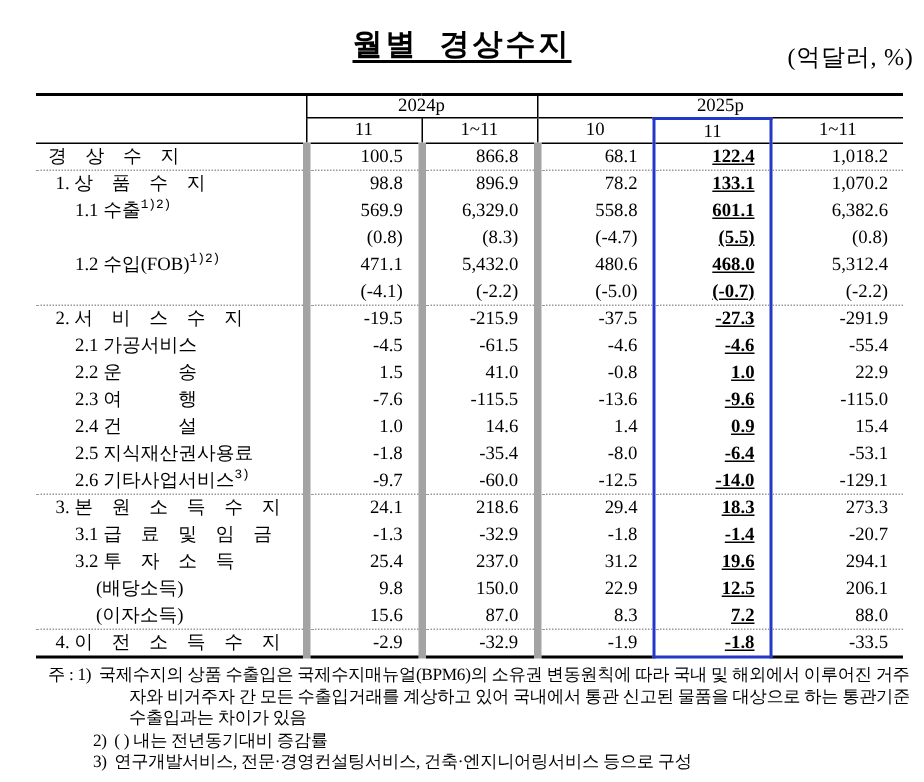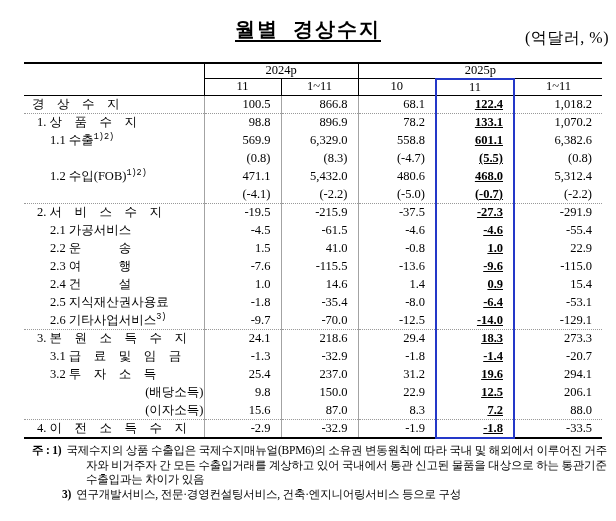--- a/index.html
+++ b/index.html
@@ -27,38 +27,38 @@
   thead tr.grp{height:13px;}
   thead tr.sub{height:17px;}
   tbody tr{height:18px;}
   th,td{font-size:12.5px;font-weight:normal;padding:0;line-height:1.1;vertical-align:middle;}
   th.corner{border-bottom:1px solid #000;}
   th.grp-cell{border-left:1px solid #000;border-bottom:1px solid #000;text-align:center;}
   tr.sub th{border-bottom:1px solid #000;text-align:center;}
   tr.sub th.bl{border-left:1px solid #000;}
   tr.sub th.hl{border-left:2px solid var(--hl);border-right:2px solid var(--hl);border-top:2px solid var(--hl);}
   td.num{text-align:right;padding-right:10px;font-variant-numeric:tabular-nums;white-space:nowrap;}
-  td.c0,td.c1,td.c2{border-left:1px solid #a3a3a3;}
+  td.c0,td.c1,td.c2{border-left:5px solid #a3a3a3;}
   td.hl{border-left:2px solid var(--hl);border-right:2px solid var(--hl);font-weight:bold;text-decoration:underline;}
   tbody tr:last-child td.hl{border-bottom:2px solid var(--hl);}
   tr.sec td{border-top:1px dotted #999;}
   td.label{text-align:left;white-space:pre;}
   td.ind0{padding-left:8px;}
   td.ind1{padding-left:13px;}
   td.ind2{padding-left:26px;}
-  td.ind3{padding-left:40px;text-align:right;}
+  td.ind3{padding-left:40px;}
   sup{font-size:8.5px;line-height:0;vertical-align:super;font-family:Liberation Mono, monospace;}
   .footnotes{
     position:absolute;left:32px;top:443px;width:578px;
     font-size:11.5px;line-height:14.6px;letter-spacing:-0.2px;
   }
   .fn-item{margin:0;}
   .fn-first{padding-left:54px;text-indent:-54px;}
   .fn-sub{padding-left:54px;text-indent:-24px;}
-  .fn-prefix{margin-right:5px;font-weight:bold;}
+  .fn-prefix{margin-right:5px;}
 </style>
 </head>
 <body>
 
 <h1 class="page-title">월별 경상수지</h1>
 
 <div class="unit-label">(억달러, %)</div>
 
 <table class="bop">
   <colgroup>
@@ -176,21 +176,21 @@
         <td class="label ind2">2.5 지식재산권사용료</td>
         <td class="num c0">-1.8</td>
         <td class="num c1">-35.4</td>
         <td class="num c2">-8.0</td>
         <td class="num c3 hl">-6.4</td>
         <td class="num c4">-53.1</td>
       </tr>
       <tr>
         <td class="label ind2">2.6 기타사업서비스<sup>3)</sup></td>
         <td class="num c0">-9.7</td>
-        <td class="num c1">-70.0</td>
+        <td class="num c1">-60.0</td>
         <td class="num c2">-12.5</td>
         <td class="num c3 hl">-14.0</td>
         <td class="num c4">-129.1</td>
       </tr>
       <tr class="sec">
         <td class="label ind1">3. 본　원　소　득　수　지</td>
         <td class="num c0">24.1</td>
         <td class="num c1">218.6</td>
         <td class="num c2">29.4</td>
         <td class="num c3 hl">18.3</td>
@@ -234,14 +234,15 @@
         <td class="num c1">-32.9</td>
         <td class="num c2">-1.9</td>
         <td class="num c3 hl">-1.8</td>
         <td class="num c4">-33.5</td>
       </tr>
     </tbody>
 </table>
 
 <div class="footnotes">
   <p class="fn-item fn-first"><span class="fn-prefix">주 : 1)</span><span>국제수지의 상품 수출입은 국제수지매뉴얼(BPM6)의 소유권 변동원칙에 따라 국내 및 해외에서 이루어진 거주자와 비거주자 간 모든 수출입거래를 계상하고 있어 국내에서 통관 신고된 물품을 대상으로 하는 통관기준 수출입과는 차이가 있음</span></p>
+  <p class="fn-item fn-sub"><span class="fn-prefix">2)</span><span>( ) 내는 전년동기대비 증감률</span></p>
   <p class="fn-item fn-sub"><span class="fn-prefix">3)</span><span>연구개발서비스, 전문·경영컨설팅서비스, 건축·엔지니어링서비스 등으로 구성</span></p>
 </div>
 
 </body></html>

